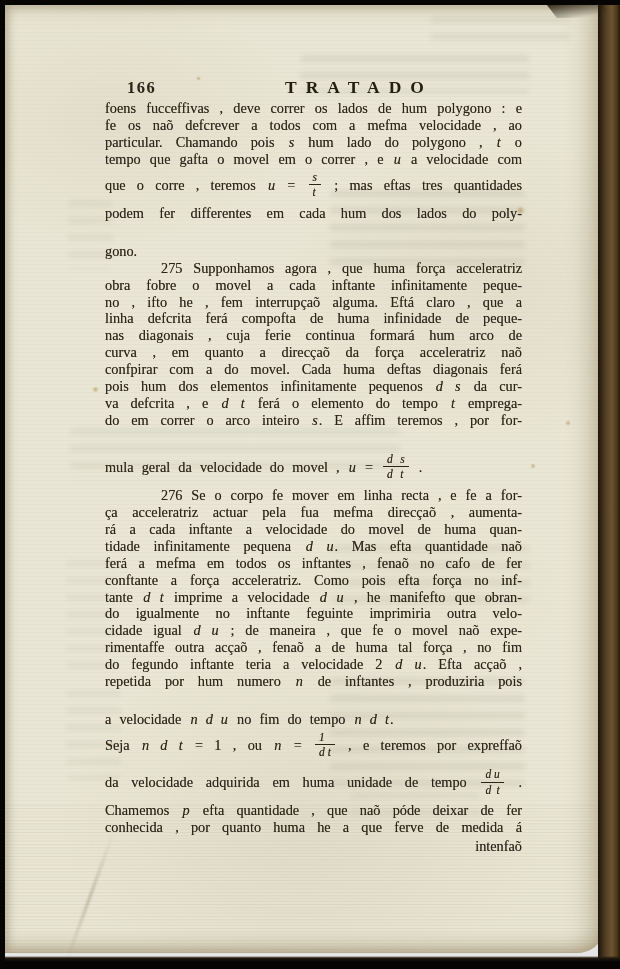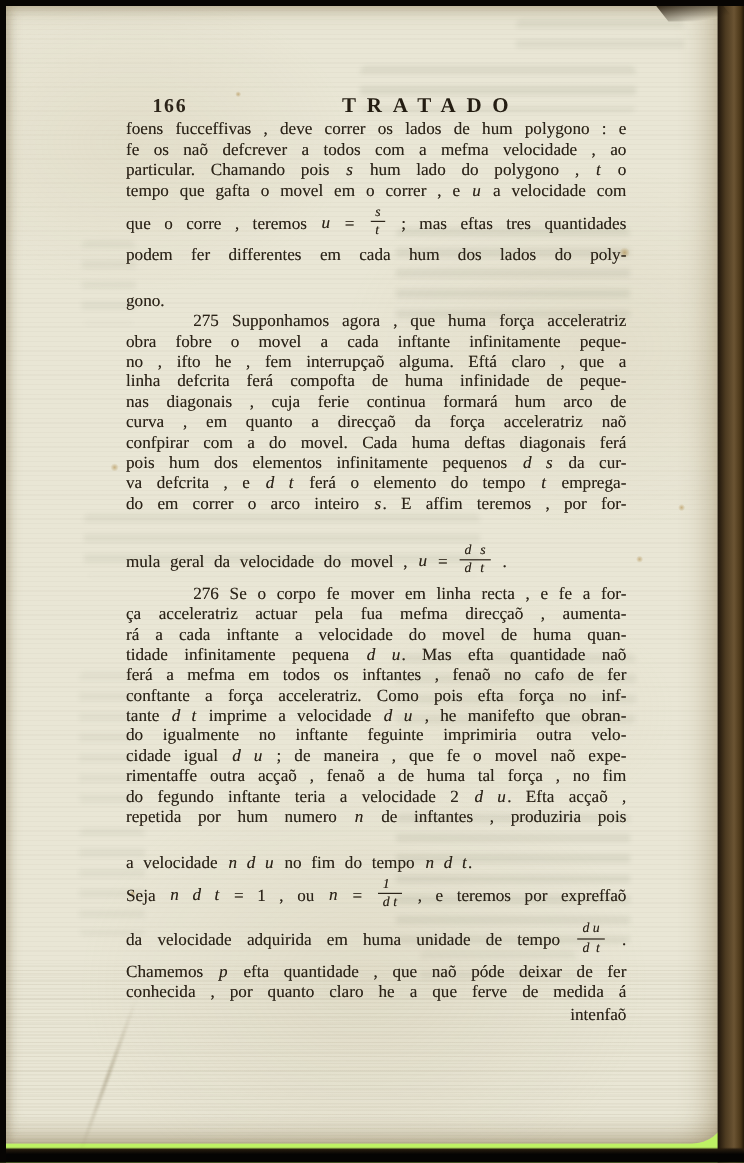--- a/index.html
+++ b/index.html
@@ -1,18 +1,18 @@
 <!DOCTYPE html>
 <html><head>
 <meta charset="utf-8">
 <style>
   html,body { margin:0; padding:0; background:#000; }
   .scan {
     position:relative; width:620px; height:969px; overflow:hidden;
-    background:#bef264;
+    background:#e5e5e5;
     font-family:"Liberation Serif","DejaVu Serif",serif;
   }
   
   .paper {
     position:absolute; left:5px; top:5px; width:597px; height:948px;
     background:var(--paper,#e9e6d5);
     border-bottom-right-radius:26px 20px;
     border-top-right-radius:4px;
     box-shadow:
       inset -14px 0 22px rgba(122,97,52,.28),
@@ -153,21 +153,21 @@
       <div class="line">tante <i>d t</i> imprime a velocidade <i>d u</i> , he manifefto que obran-</div>
       <div class="line">do igualmente no inftante feguinte imprimiria outra velo-</div>
       <div class="line">cidade igual <i>d u</i> ; de maneira , que fe o movel naõ expe-</div>
       <div class="line">rimentaffe outra acçaõ , fenaõ a de huma tal força , no fim</div>
       <div class="line">do fegundo inftante teria a velocidade 2 <i>d u</i>. Efta acçaõ ,</div>
       <div class="line">repetida por hum numero <i>n</i> de inftantes , produziria pois</div>
       <div class="line left spread">a velocidade <i>n d u</i> no fim do tempo <i>n d t</i>.</div>
       <div class="line ind tall">Seja <i>n d t</i> = 1 , ou <i>n</i> = <span class="frac"><span class="num">1</span><span class="den">d t</span></span> , e teremos por expreffaõ</div>
       <div class="line tall">da velocidade adquirida em huma unidade de tempo <span class="frac"><span class="num">d u</span><span class="den">d t</span></span> .</div>
       <div class="line">Chamemos <i>p</i> efta quantidade , que naõ póde deixar de fer</div>
-      <div class="line">conhecida , por quanto claro he a que ferve de medida á</div>
+      <div class="line">conhecida , por quanto huma he a que ferve de medida á</div>
       <div class="line right catchword">intenfaõ</div>
     </div>
 
   <div class="edge-band"></div>
   <div class="edge-wedge"></div>
   <div class="edge-bottom"></div>
   <div class="edge-left"></div>
   <div class="edge-top"></div>
 </div>
 

